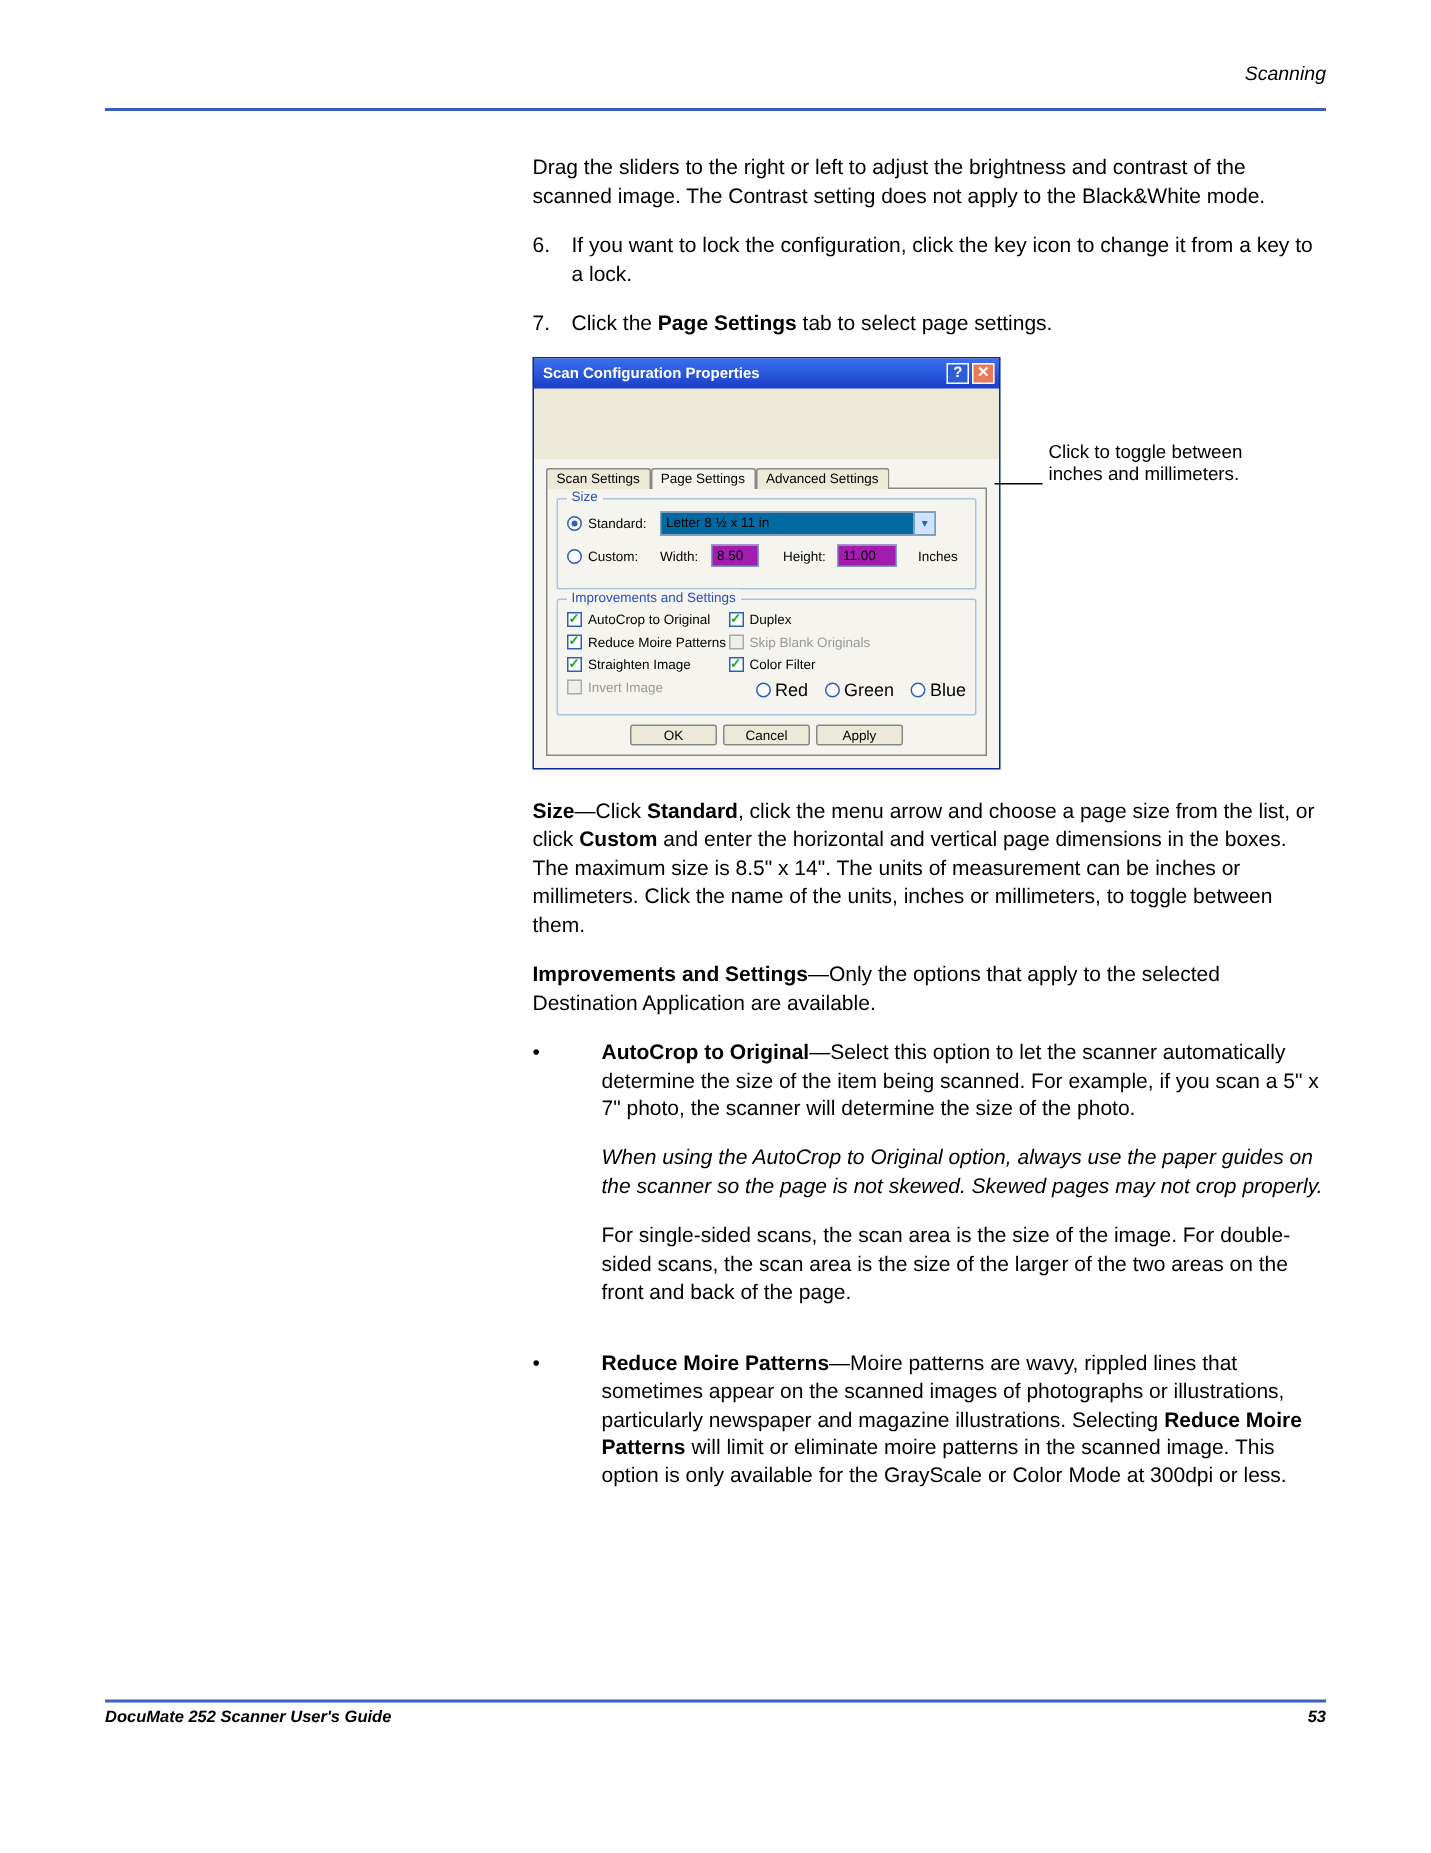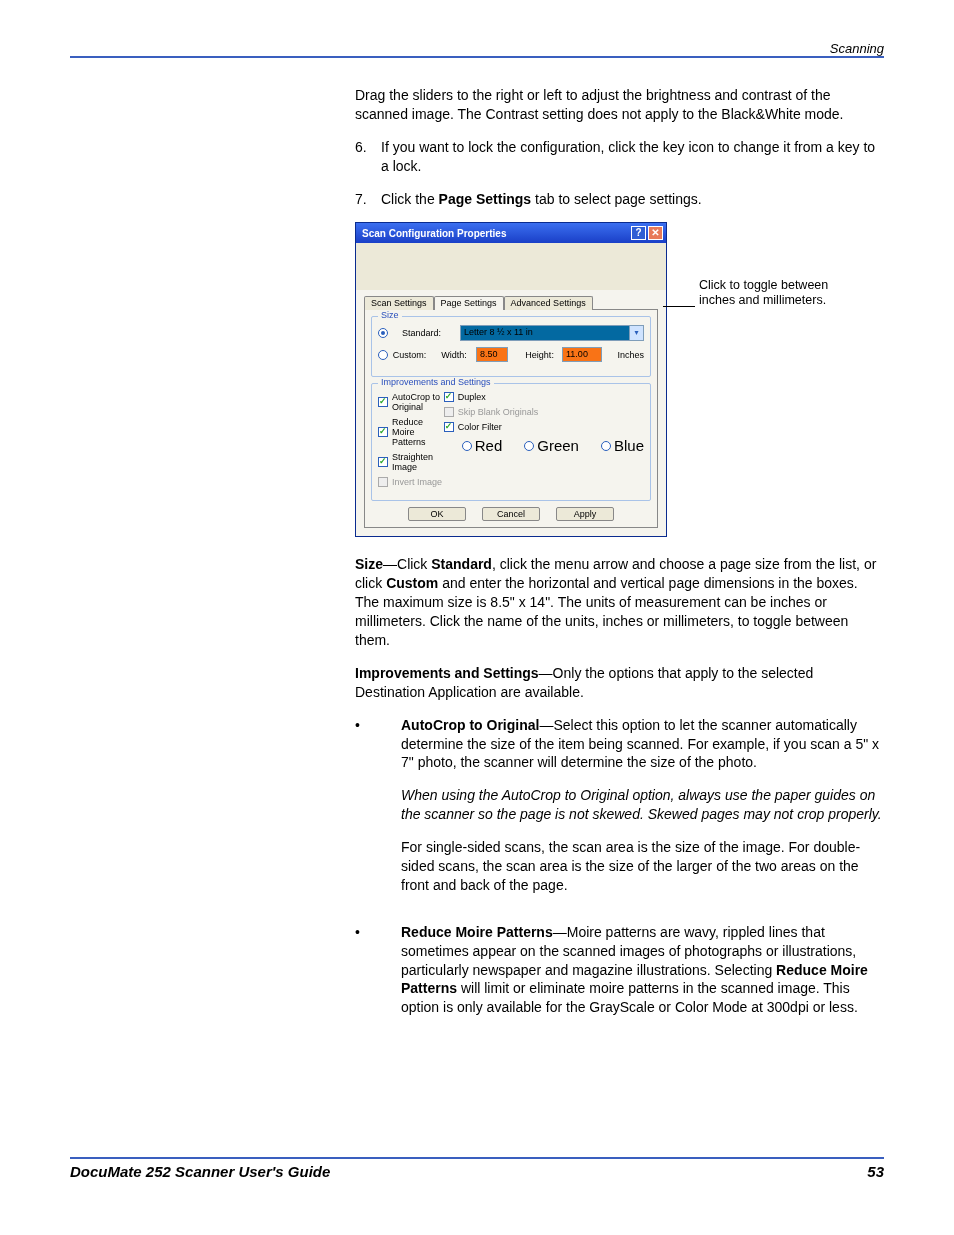--- a/index.html
+++ b/index.html
@@ -7,21 +7,21 @@
     font-family: Arial, Helvetica, sans-serif;
     font-size: 14px;
     color: #000;
     background: #fff;
     width: 954px;
     margin: 0 auto;
     padding: 40px 70px 30px 70px;
   }
   .header-row {
     border-bottom: 2px solid #3a5fbf;
-    padding-bottom: 0;
+    padding-bottom: 16px;
     margin-bottom: 28px;
     text-align: right;
   }
   .header-label {
     font-style: italic;
     font-size: 13px;
   }
   .content {
     margin-left: 285px;
     margin-right: 0;
@@ -116,21 +116,20 @@
     color: #2a4fbc;
     font-size: 9px;
     padding: 0 3px;
   }
   .form-row {
     display: flex;
     align-items: center;
     gap: 4px;
     margin-bottom: 6px;
     font-size: 9px;
-    justify-content: space-between;
   }
   .radio, .chk {
     width: 10px; height: 10px;
     border: 1px solid #2a5fbc;
     flex: none;
     position: relative;
     background: #fff;
   }
   .radio { border-radius: 50%; }
   .radio.sel::after {
@@ -139,21 +138,21 @@
     left: 2px; top: 2px;
   }
   .chk.sel::after {
     content: "✓"; color: #2aa52a;
     position: absolute; left: 0; top: -2px;
     font-size: 9px; font-weight: bold;
   }
   .chk.disabled { border-color: #aaa; background: #eee; }
   .txtfield {
     border: 1px solid #7f9db9;
-    background: #f97316;
+    background: #a21caf;
     padding: 1px 3px;
     font-size: 9px;
     height: 15px;
   }
   .select {
     border: 1px solid #7f9db9;
     background: #0369a1;
     padding: 1px 18px 1px 3px;
     font-size: 9px;
     height: 16px;
@@ -170,24 +169,24 @@
   }
   .cols2 {
     display: flex;
   }
   .cols2 > div { flex: 1; }
   .chk-row {
     display: flex; align-items: center; gap: 4px;
     margin-bottom: 5px; font-size: 9px;
   }
   .color-filters {
-    display: flex; gap: 22px; margin-left: 18px; margin-top: 3px; font-size: 15px;
+    display: flex; gap: 11px; margin-left: 18px; margin-top: 3px; font-size: 12px;
   }
   .btn-row {
-    display: flex; justify-content: center; gap: 16px;
+    display: flex; justify-content: center; gap: 4px;
     margin-top: 6px;
   }
   .btn {
     border: 1px solid #888;
     background: #ece9d8;
     padding: 1px 0;
     font-size: 9px;
     width: 58px;
     text-align: center;
     border-radius: 2px;
@@ -226,21 +225,21 @@
     line-height: 1.35;
   }
   .italic { font-style: italic; }
   .footer {
     margin-top: 140px;
     border-top: 2px solid #3a5fbf;
     padding-top: 4px;
     display: flex;
     justify-content: space-between;
     font-style: italic;
-    font-size: 15px;
+    font-size: 11px;
     font-weight: bold;
   }
   b { font-weight: bold; }
 </style>
 </head>
 <body>
 
 <div class="header-row">
   <span class="header-label">Scanning</span>
 </div>

